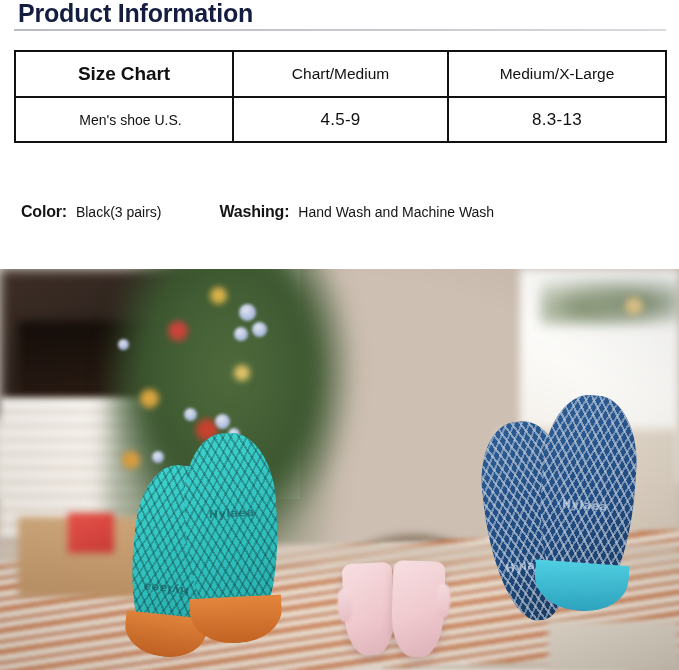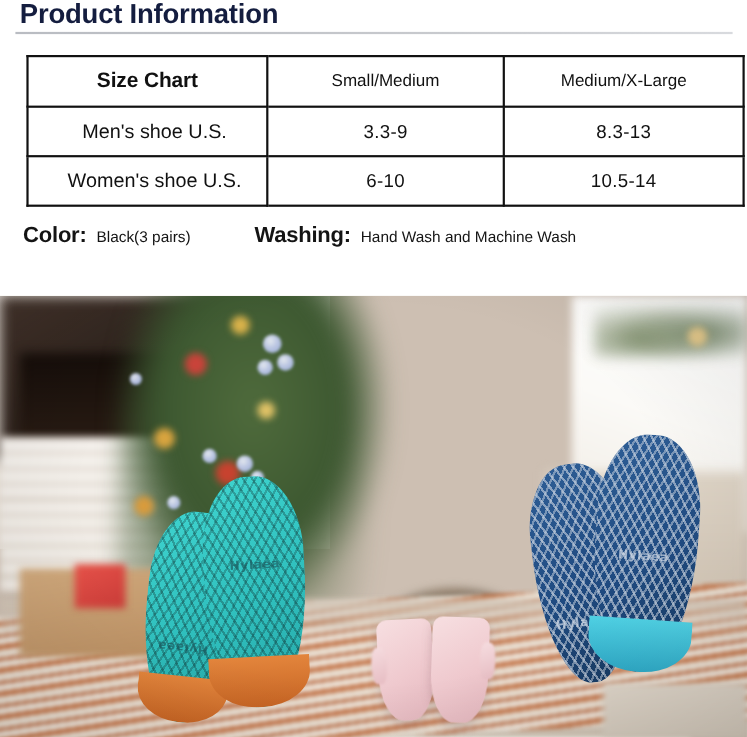--- a/index.html
+++ b/index.html
@@ -17,42 +17,42 @@
     font-size:25px;font-weight:bold;letter-spacing:-0.2px;
     color:#141d3f;line-height:30px;white-space:nowrap;
   }
   #title-rule{
     position:absolute;left:14px;top:29px;width:652px;height:2px;
     background:linear-gradient(to right,#b9bcc2,#c8cace 60%,#d8dade);
   }
 
   
   #size-table{
-    position:absolute;left:24px;top:50px;width:651px;
+    position:absolute;left:14px;top:50px;width:651px;
     border-collapse:collapse;table-layout:fixed;background:#fff;
   }
   #size-table td{
     border:2px solid #111;
     text-align:center;vertical-align:middle;
     color:#111;
   }
   #size-table col.c1{width:218px}
   #size-table col.c2{width:215px}
   #size-table col.c3{width:218px}
 
   td.hdr-main{font-size:19px;font-weight:bold;height:42px;letter-spacing:-0.1px;}
   td.hdr{font-size:15.5px;font-weight:normal;height:42px;}
-  td.rowlabel{font-size:18px;height:41px;padding-left:14px;}
+  td.rowlabel{font-size:14px;height:41px;padding-left:14px;}
   td.val{font-size:17px;height:41px;letter-spacing:0.3px;}
 
   
   .spec-line{position:absolute;white-space:nowrap;color:#141414;}
   #spec-color{left:21px;top:203px;}
   #spec-material{left:12px;top:235px;}
-  .spec-key{font-size:20px;font-weight:bold;letter-spacing:-0.2px;}
+  .spec-key{font-size:16px;font-weight:bold;letter-spacing:-0.2px;}
   .spec-val{font-size:14px;font-weight:normal;text-align:right;}
   .gap-sm{display:inline-block;width:9px;}
   .gap-lg{display:inline-block;width:58px;}
 
   
   #product-photo{
     position:absolute;left:0;top:269px;width:679px;height:401px;
     overflow:hidden;background:#cdbfb2;
   }
   .ly{position:absolute;}
@@ -188,32 +188,27 @@
 
   <table id="size-table">
     <colgroup>
         <col class="c1">
         <col class="c2">
         <col class="c3">
       </colgroup>
     <tbody>
       <tr>
         <td class="hdr-main">Size Chart</td>
-        <td class="hdr">Small/Medium</td>
+        <td class="hdr">Chart/Medium</td>
         <td class="hdr">Medium/X-Large</td>
       </tr>
       <tr>
         <td class="rowlabel">Men's shoe U.S.</td>
-        <td class="val">3.3-9</td>
+        <td class="val">4.5-9</td>
         <td class="val">8.3-13</td>
-      </tr>
-      <tr>
-        <td class="rowlabel">Women's shoe U.S.</td>
-        <td class="val">6-10</td>
-        <td class="val">10.5-14</td>
       </tr>
     </tbody>
   </table>
 
   <div class="spec-line" id="spec-color">
     <span class="spec-key">Color:</span><span class="gap-sm"></span><span class="spec-val">Black(3 pairs)</span><span class="gap-lg"></span><span class="spec-key">Washing:</span><span class="gap-sm"></span><span class="spec-val">Hand Wash and Machine Wash</span>
   </div>
 
 </div>
 

